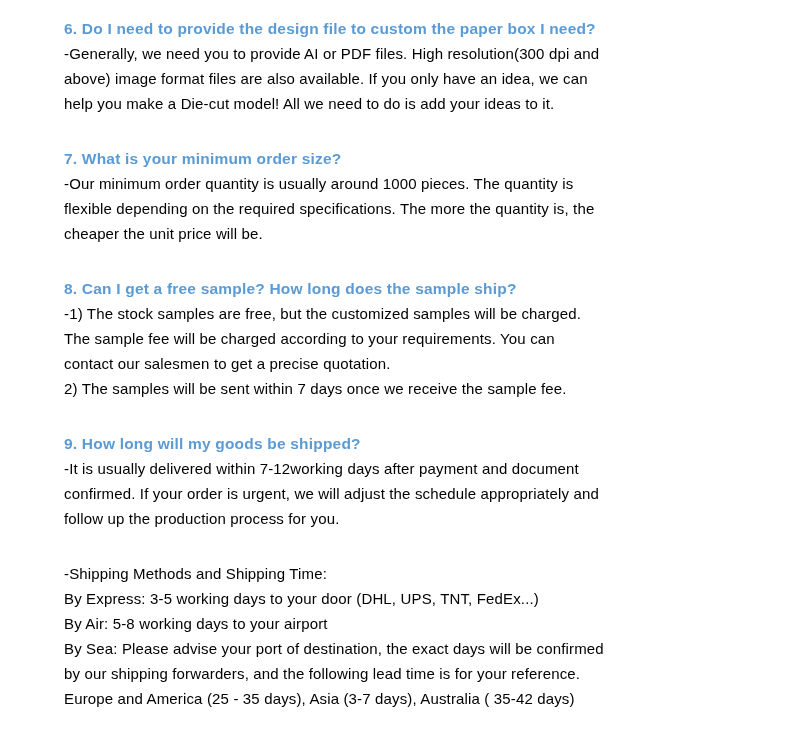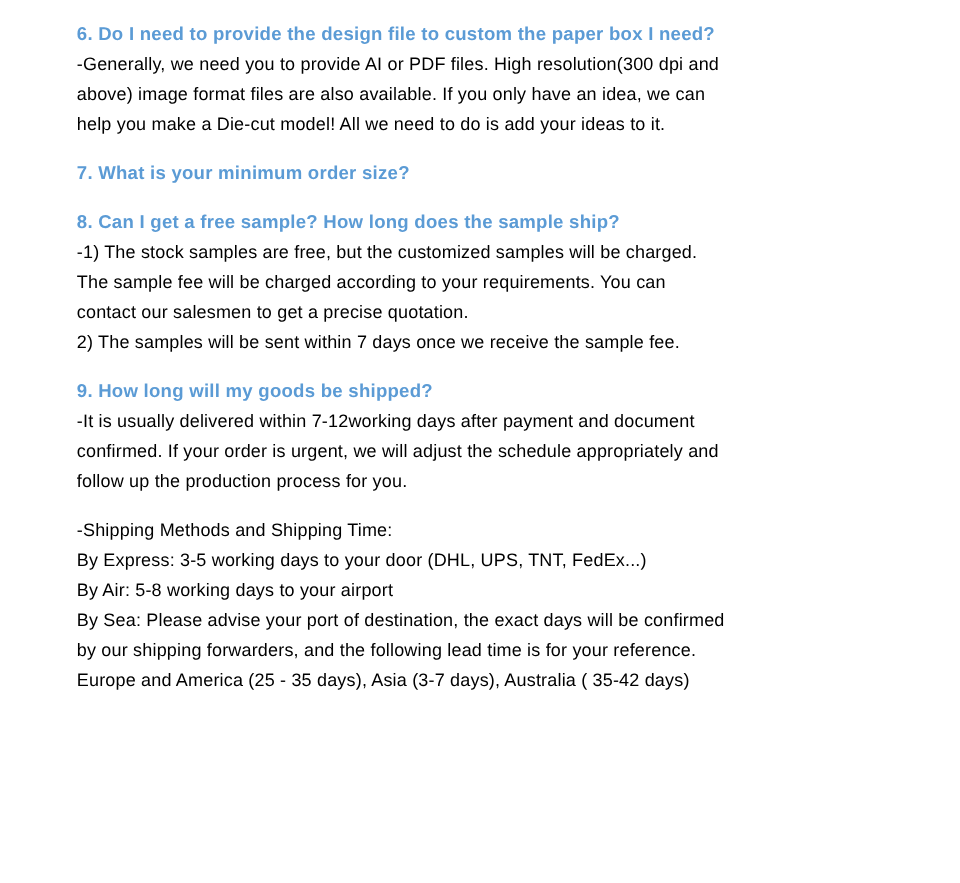--- a/index.html
+++ b/index.html
@@ -9,21 +9,21 @@
     font-family: "Liberation Sans", "DejaVu Sans", sans-serif;
   }
   .page {
     width: 669px;
     height: 736px;
     background: #ffffff;
     padding: 16px 63px 0 64px;
     overflow: hidden;
   }
   .faq-item + .faq-item {
-    margin-top: 16px;
+    margin-top: 30px;
   }
   .q {
     font-size: 15.5px;
     line-height: 25px;
     font-weight: bold;
     color: #5b9bd5;
     letter-spacing: 0.2px;
   }
   .a {
     font-size: 15px;
@@ -37,20 +37,21 @@
 
 <div class="page">
 
   <section class="faq-item">
     <h3 class="q">6. Do I need to provide the design file to custom the paper box I need?</h3>
     <p class="a">-Generally, we need you to provide AI or PDF files. High resolution(300 dpi and above) image format files are also available. If you only have an idea, we can help you make a Die-cut model! All we need to do is add your ideas to it.</p>
   </section>
 
   <section class="faq-item">
     <h3 class="q">7. What is your minimum order size?</h3>
+    <p class="a">-Our minimum order quantity is usually around 1000 pieces. The quantity is flexible depending on the required specifications. The more the quantity is, the cheaper the unit price will be.</p>
   </section>
 
   <section class="faq-item">
     <h3 class="q">8. Can I get a free sample? How long does the sample ship?</h3>
     <p class="a">-1) The stock samples are free, but the customized samples will be charged. The sample fee will be charged according to your requirements. You can contact our salesmen to get a precise quotation.</p>
     <p class="a">2) The samples will be sent within 7 days once we receive the sample fee.</p>
   </section>
 
   <section class="faq-item">
     <h3 class="q">9. How long will my goods be shipped?</h3>

